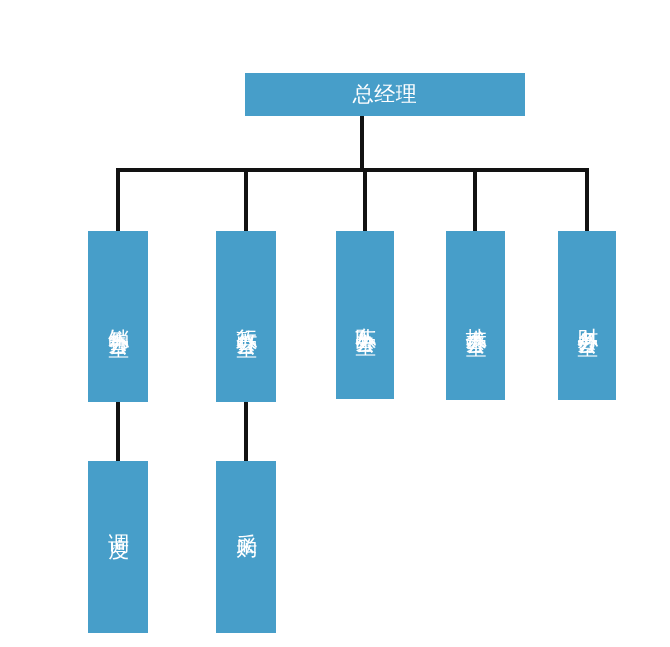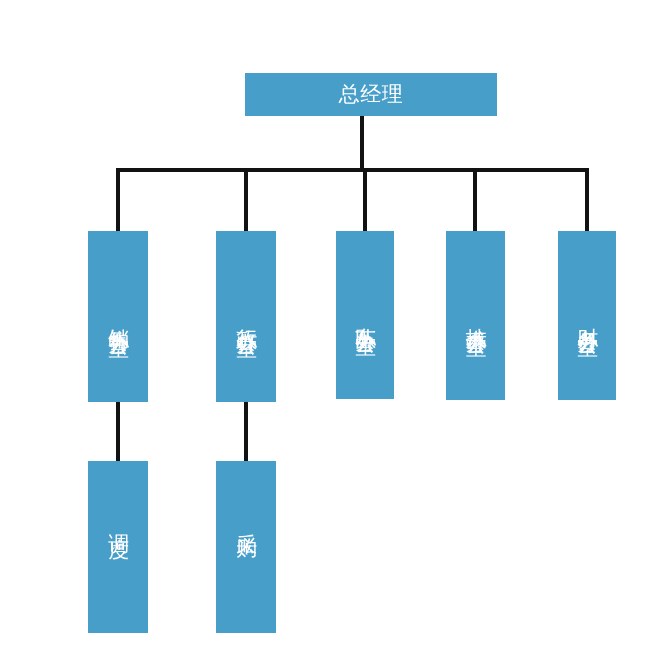--- a/index.html
+++ b/index.html
@@ -37,21 +37,21 @@
     color: #ffffff;
     line-height: 1.18;
     letter-spacing: 0.5px;
     white-space: pre-line;
   }
 
   
   .node-root {
     left: 245px;
     top: 73px;
-    width: 252px;
+    width: 280px;
     height: 43px;
   }
   .node-root .node-label {
     font-size: 21px;
     line-height: 1;
   }
 
   
   .node-l2 {
     top: 231px;

